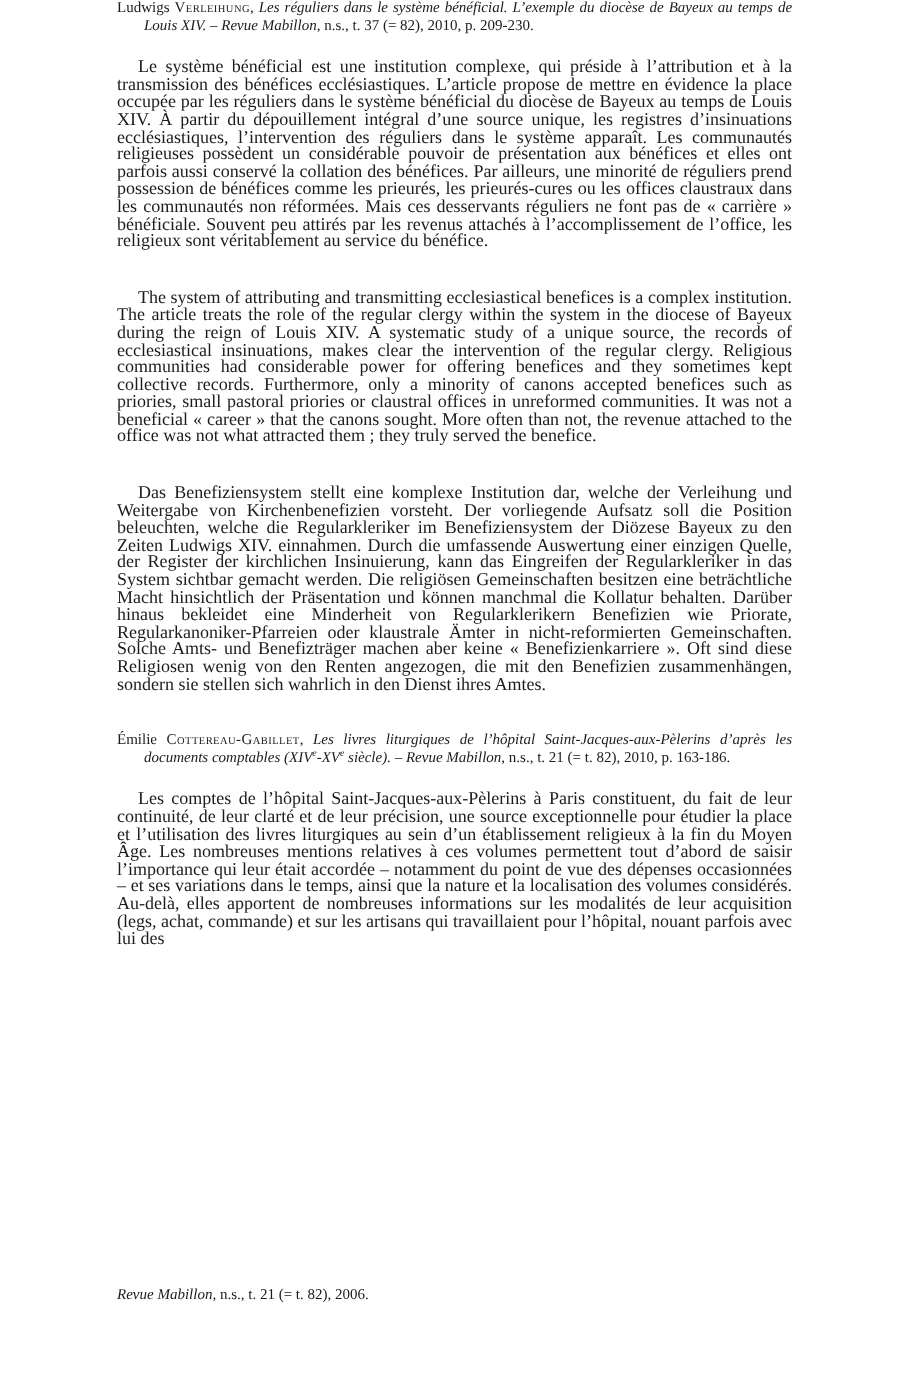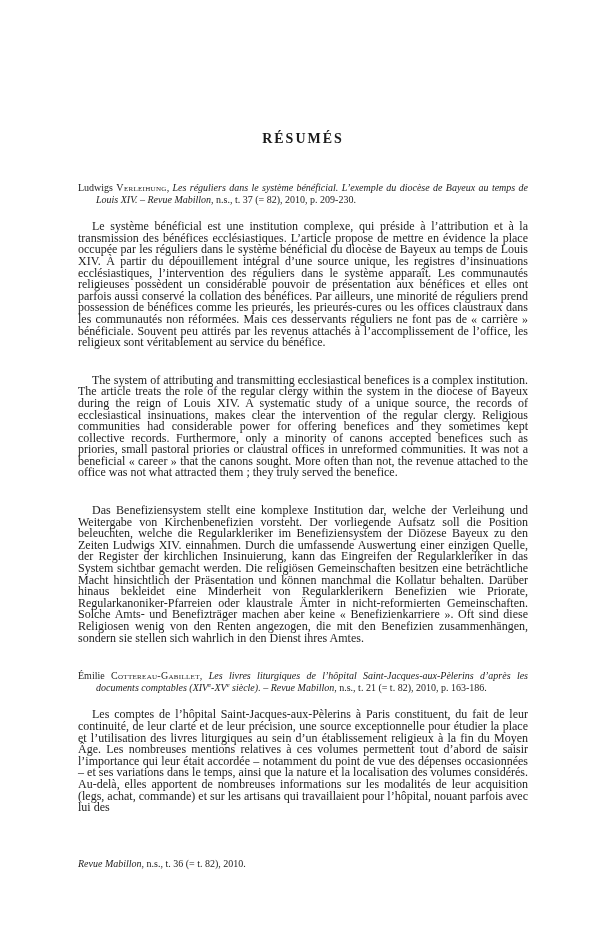--- a/index.html
+++ b/index.html
@@ -55,29 +55,28 @@
     font-size: 10px;
     line-height: 12px;
   }
   .page-footer i { font-style: italic; }
 </style>
 </head>
 <body>
 
 <div class="content">
 
-  <h1 class="page-title">RÉSUMÉS</h1>
 
   <section class="entry">
     <p class="citation"><span>Ludwigs </span><span class="sc">Verleihung</span><span>, </span><i>Les réguliers dans le système bénéficial. L’exemple du diocèse de Bayeux au temps de Louis XIV.</i><span> – </span><i>Revue Mabillon</i><span>, n.s., t. 37 (= 82), 2010, p. 209-230.</span></p>
     <p class="abstract" lang="fr">Le système bénéficial est une institution complexe, qui préside à l’attribution et à la transmission des bénéfices ecclésiastiques. L’article propose de mettre en évidence la place occupée par les réguliers dans le système bénéficial du diocèse de Bayeux au temps de Louis XIV. À partir du dépouillement intégral d’une source unique, les registres d’insinuations ecclésiastiques, l’intervention des réguliers dans le système apparaît. Les communautés religieuses possèdent un considérable pouvoir de présentation aux bénéfices et elles ont parfois aussi conservé la collation des bénéfices. Par ailleurs, une minorité de réguliers prend possession de bénéfices comme les prieurés, les prieurés-cures ou les offices claustraux dans les communautés non réformées. Mais ces desservants réguliers ne font pas de « carrière » bénéficiale. Souvent peu attirés par les revenus attachés à l’accomplissement de l’office, les religieux sont véritablement au service du bénéfice.</p>
     <p class="abstract" lang="en">The system of attributing and transmitting ecclesiastical benefices is a complex institution. The article treats the role of the regular clergy within the system in the diocese of Bayeux during the reign of Louis XIV. A systematic study of a unique source, the records of ecclesiastical insinuations, makes clear the intervention of the regular clergy. Religious communities had considerable power for offering benefices and they sometimes kept collective records. Furthermore, only a minority of canons accepted benefices such as priories, small pastoral priories or claustral offices in unreformed communities. It was not a beneficial « career » that the canons sought. More often than not, the revenue attached to the office was not what attracted them ; they truly served the benefice.</p>
     <p class="abstract" lang="de">Das Benefiziensystem stellt eine komplexe Institution dar, welche der Verleihung und Weitergabe von Kirchenbenefizien vorsteht. Der vorliegende Aufsatz soll die Position beleuchten, welche die Regularkleriker im Benefiziensystem der Diözese Bayeux zu den Zeiten Ludwigs XIV. einnahmen. Durch die umfassende Auswertung einer einzigen Quelle, der Register der kirchlichen Insinuierung, kann das Eingreifen der Regularkleriker in das System sichtbar gemacht werden. Die religiösen Gemeinschaften besitzen eine beträchtliche Macht hinsichtlich der Präsentation und können manchmal die Kollatur behalten. Darüber hinaus bekleidet eine Minderheit von Regularklerikern Benefizien wie Priorate, Regularkanoniker-Pfarreien oder klaustrale Ämter in nicht-reformierten Gemeinschaften. Solche Amts- und Benefizträger machen aber keine « Benefizienkarriere ». Oft sind diese Religiosen wenig von den Renten angezogen, die mit den Benefizien zusammenhängen, sondern sie stellen sich wahrlich in den Dienst ihres Amtes.</p>
   </section>
 
   <section class="entry">
     <p class="citation"><span>Émilie </span><span class="sc">Cottereau-Gabillet</span><span>, </span><i><span>Les livres liturgiques de l’hôpital Saint-Jacques-aux-Pèlerins d’après les documents comptables (XIV</span><span class="sup">e</span><span>-XV</span><span class="sup">e</span><span> siècle).</span></i><span> – </span><i>Revue Mabillon</i><span>, n.s., t. 21 (= t. 82), 2010, p. 163-186.</span></p>
     <p class="abstract" lang="fr">Les comptes de l’hôpital Saint-Jacques-aux-Pèlerins à Paris constituent, du fait de leur continuité, de leur clarté et de leur précision, une source exceptionnelle pour étudier la place et l’utilisation des livres liturgiques au sein d’un établissement religieux à la fin du Moyen Âge. Les nombreuses mentions relatives à ces volumes permettent tout d’abord de saisir l’importance qui leur était accordée – notamment du point de vue des dépenses occasionnées – et ses variations dans le temps, ainsi que la nature et la localisation des volumes considérés. Au-delà, elles apportent de nombreuses informations sur les modalités de leur acquisition (legs, achat, commande) et sur les artisans qui travaillaient pour l’hôpital, nouant parfois avec lui des</p>
   </section>
 
 </div>
 
-<div class="page-footer"><i>Revue Mabillon</i><span>, n.s., t. 36 (= t. 82), 2010.</span></div>
+<div class="page-footer"><i>Revue Mabillon</i><span>, n.s., t. 21 (= t. 82), 2006.</span></div>
 
 </body></html>

